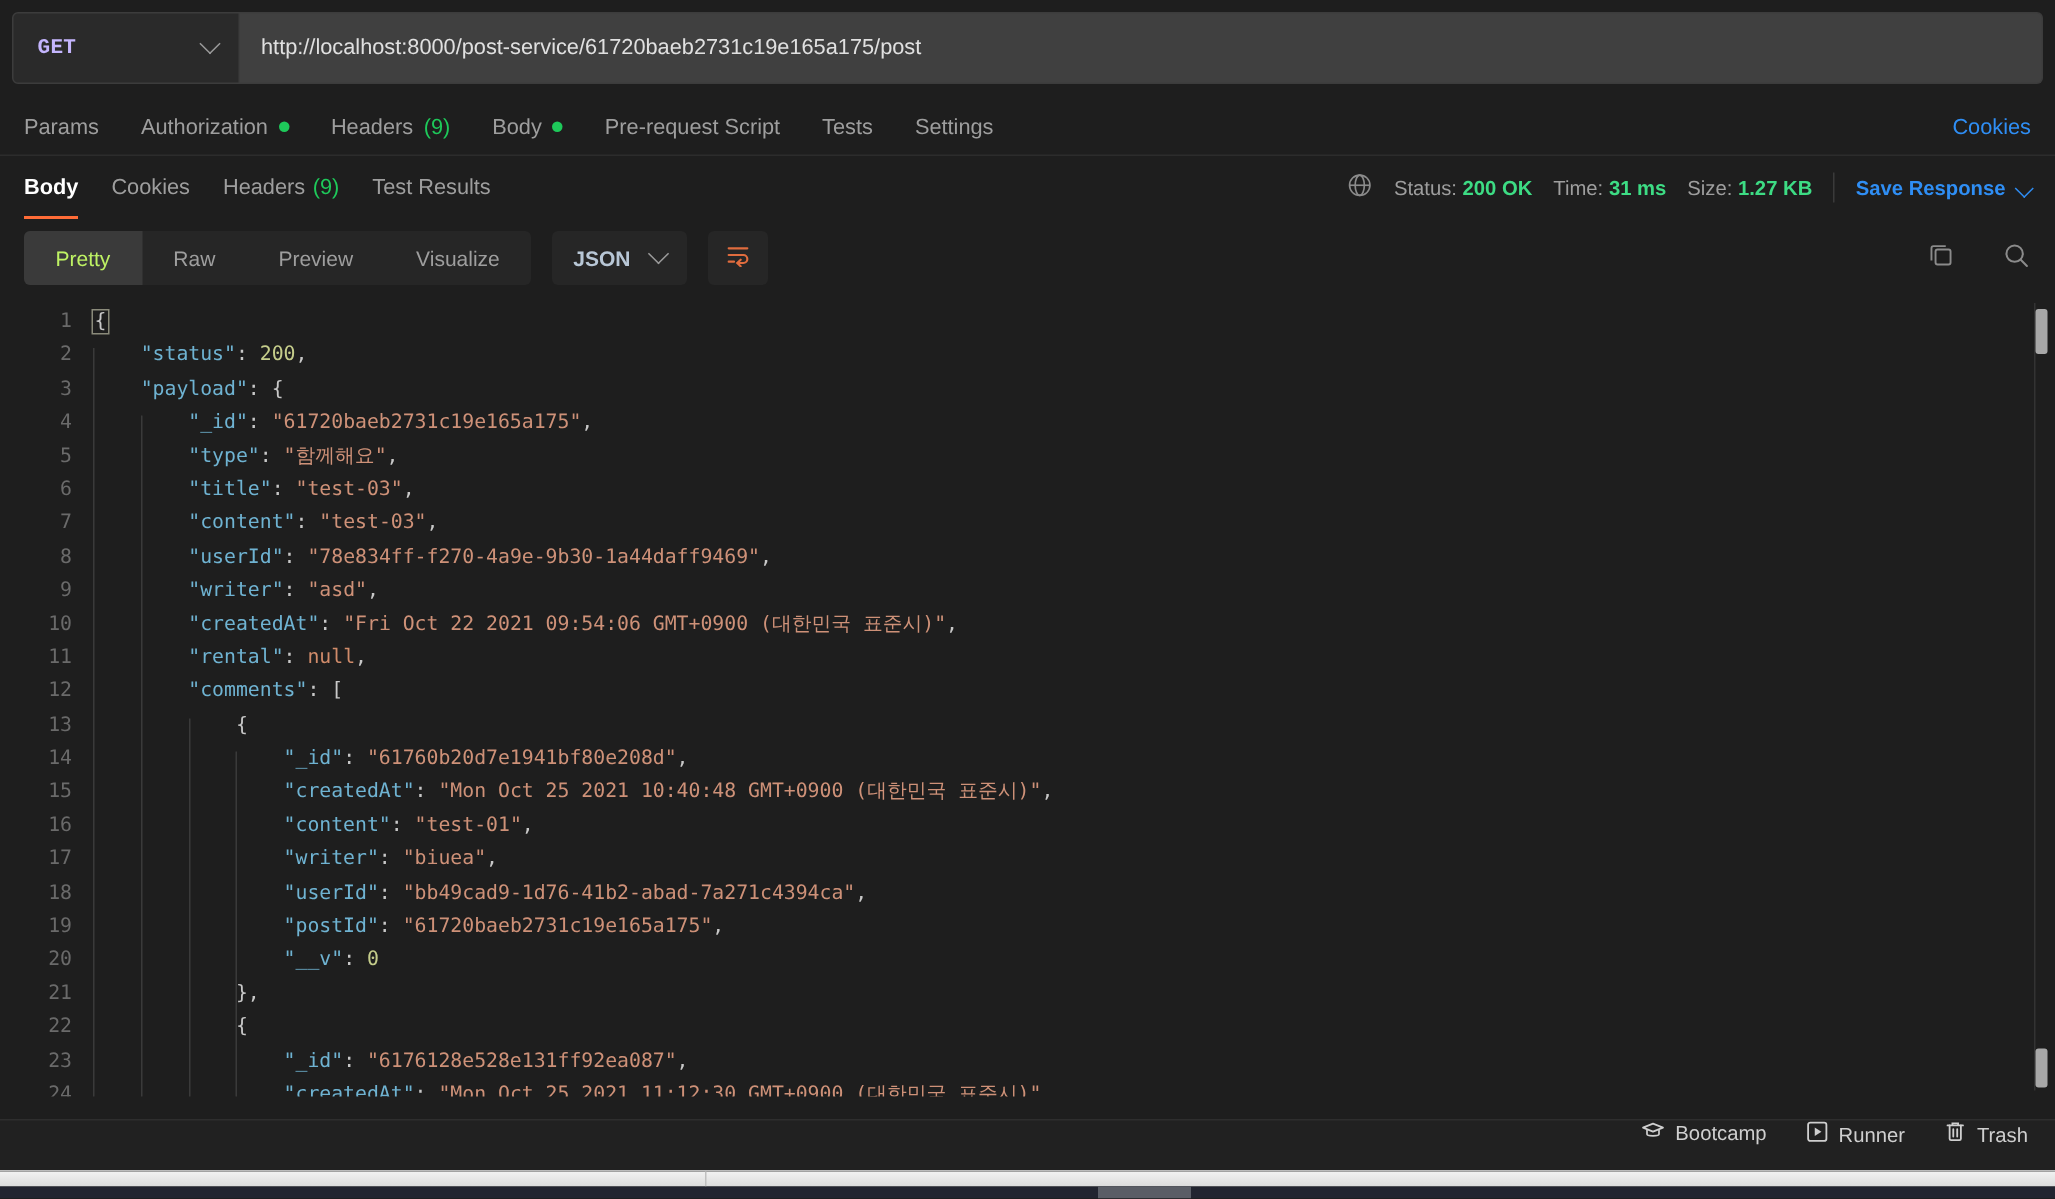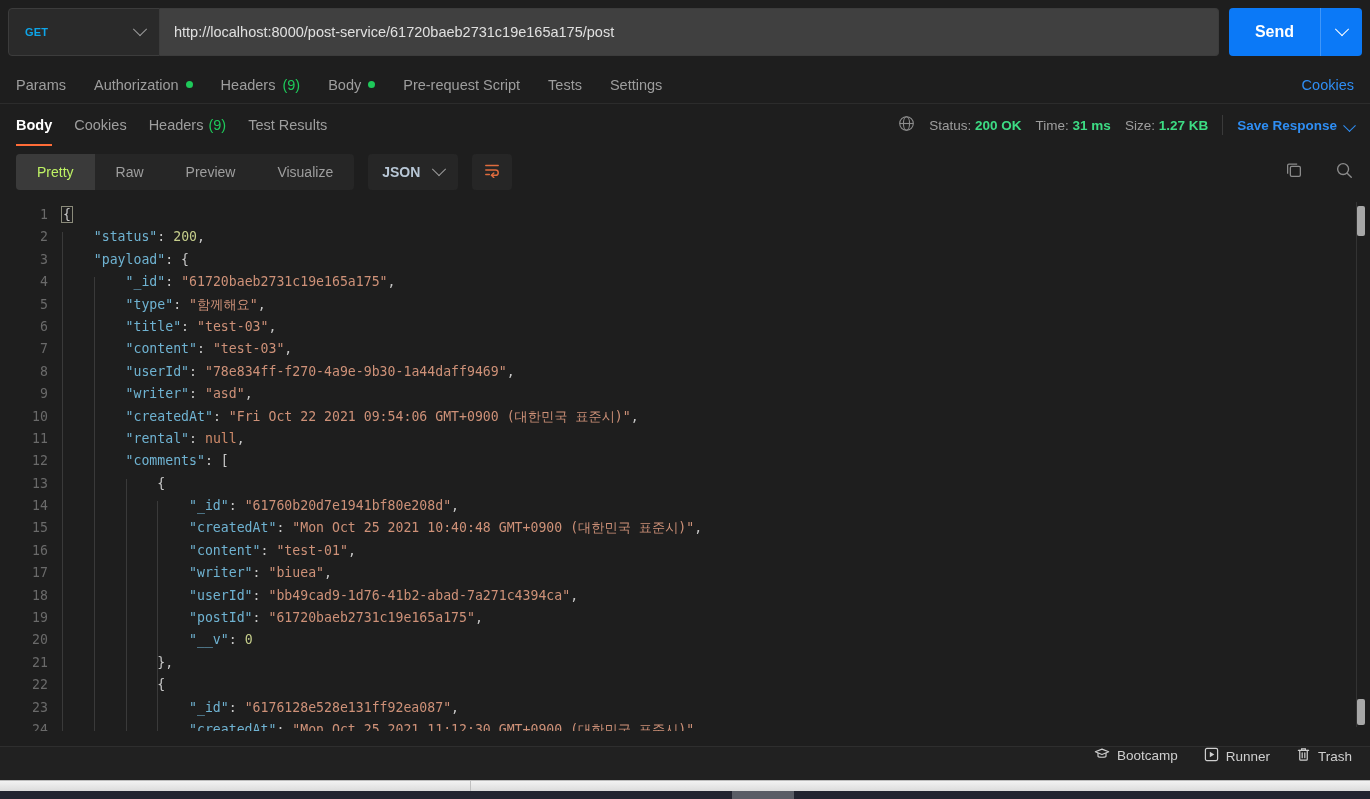--- a/index.html
+++ b/index.html
@@ -21,21 +21,21 @@
   .method-box {
     width: 152px; height: 48px;
     border: 1px solid #3c3c3c;
     border-radius: 4px 0 0 4px;
     background: #2a2a2a;
     display: flex; align-items: center; justify-content: space-between;
     padding: 0 14px 0 16px;
     cursor: pointer;
   }
   .method-label {
-    color: #0ea5e9; font-size: 11px; font-weight: 700; letter-spacing: .2px;
+    color: #c4b5fd; font-size: 14px; font-weight: 700; letter-spacing: .2px; font-family: Liberation Mono, monospace;
   }
   .chev {
     width: 10px; height: 10px;
     border-right: 1.6px solid #9b9b9b; border-bottom: 1.6px solid #9b9b9b;
     transform: rotate(45deg) translate(-2px,-2px);
   }
   .url-box {
     flex: 1; height: 48px;
     border: 1px solid #3c3c3c; border-left: none;
     border-radius: 0 4px 4px 0;
@@ -224,26 +224,20 @@
 </head>
 <body>
 
 <div class="topbar">
   <div class="method-box">
     <span class="method-label">GET</span>
     <span class="chev"></span>
   </div>
   <div class="url-box">
     <span class="url-text">http://localhost:8000/post-service/61720baeb2731c19e165a175/post</span>
-  </div>
-  <div class="send-wrap">
-    <button class="send-btn">Send</button>
-    <div class="send-caret">
-      <span class="chev"></span>
-    </div>
   </div>
 </div>
 
 <div class="req-tabs">
   <div class="req-tab">
       <span>Params</span>
     </div>
   <div class="req-tab">
       <span>Authorization</span>
       <i class="dot-green"></i>

